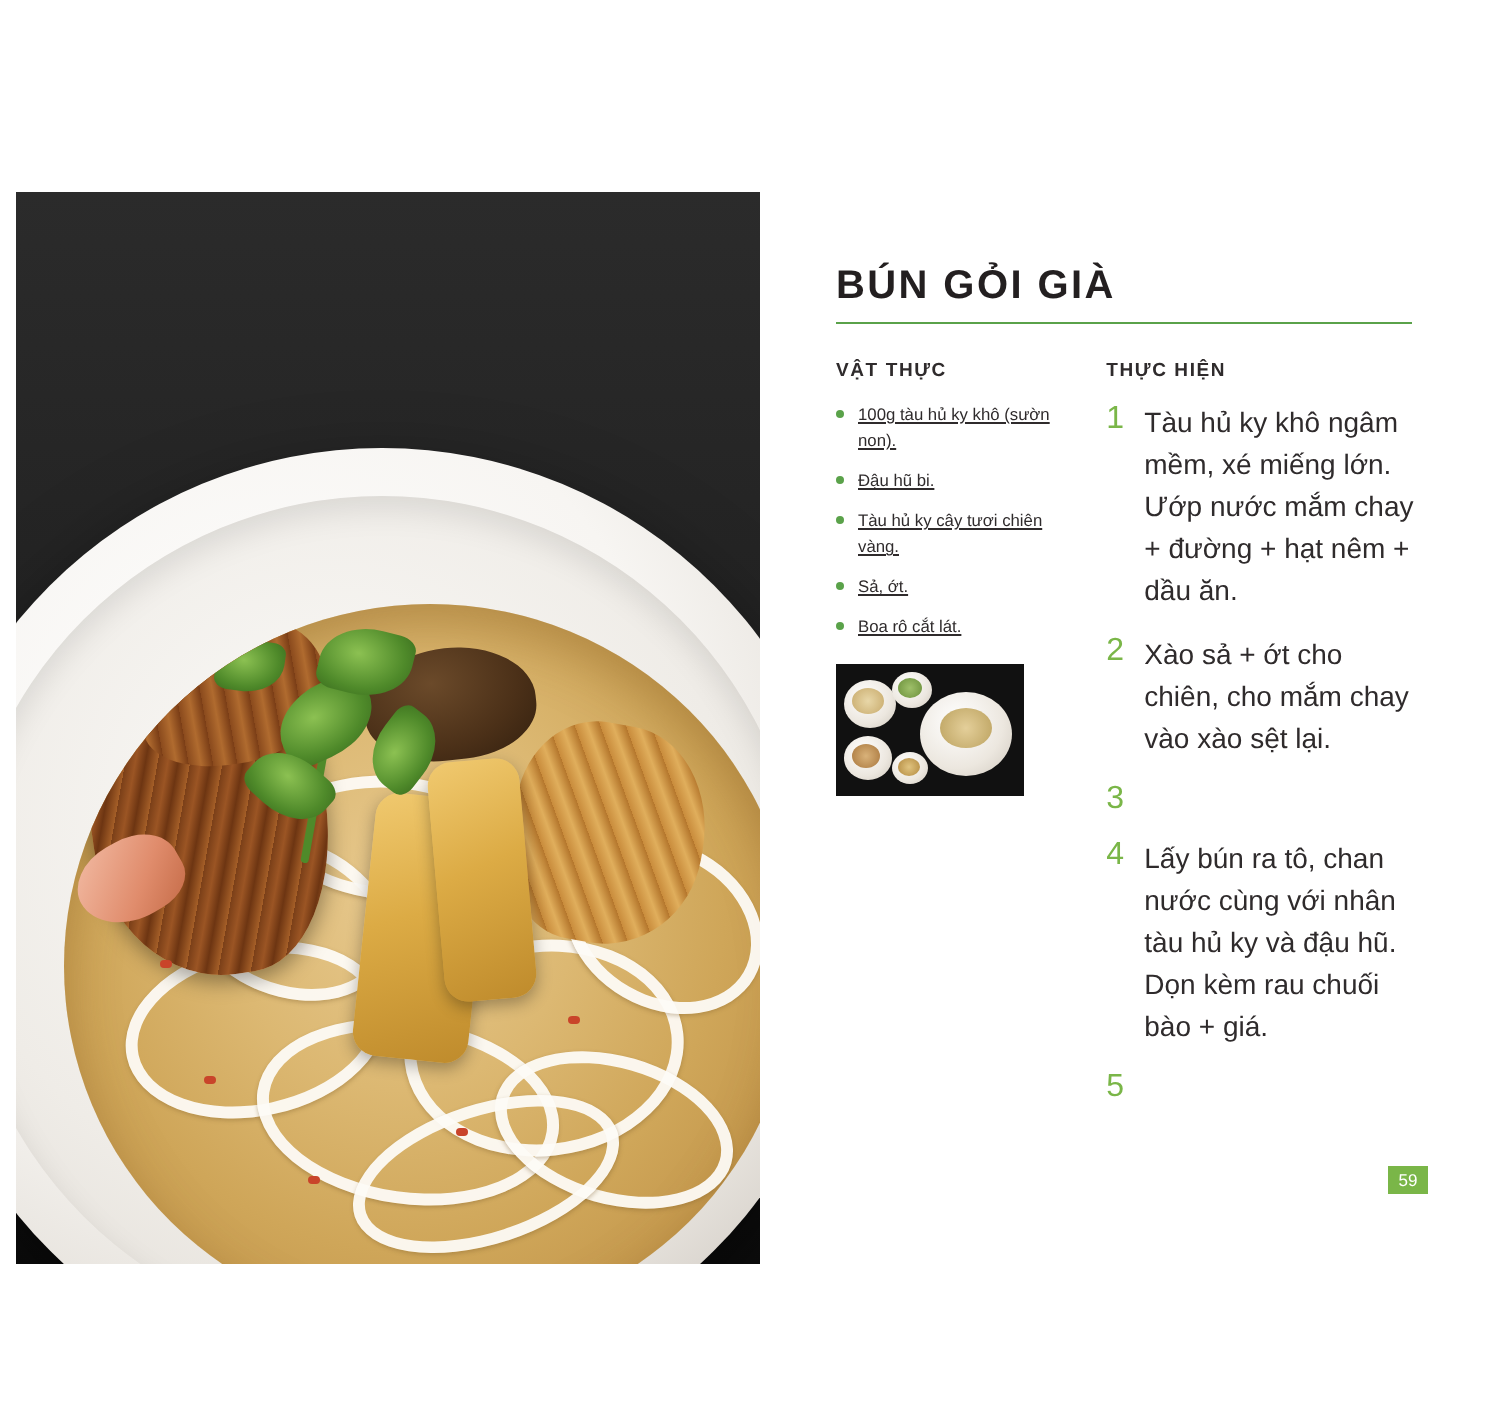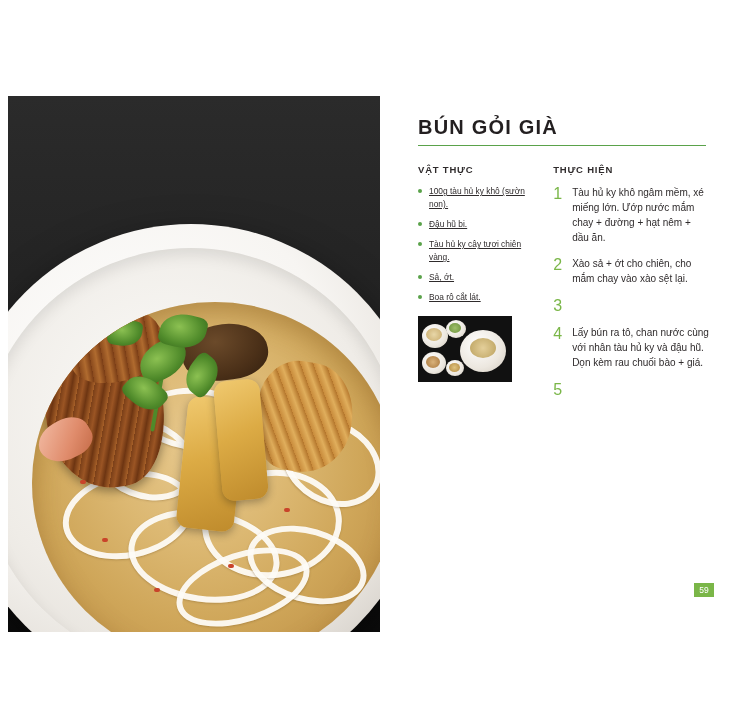--- a/index.html
+++ b/index.html
@@ -183,21 +183,21 @@
     position: absolute;
     width: 6px; height: 4px;
     background: #c9442a;
     border-radius: 2px;
   }
 
   
   .recipe {
     position: absolute;
     left: 418px;
-    top: 116px;
+    top: 132px;
     width: 292px;
   }
   .recipe-title {
     font-size: 20px;
     font-weight: bold;
     letter-spacing: 1.2px;
     color: #231f20;
     margin: 0 0 6px 0;
   }
   .title-rule {
@@ -257,21 +257,21 @@
   .step-num {
     font-size: 16px;
     color: #7ab648;
     line-height: 1;
     width: 12px;
     flex: 0 0 12px;
     text-align: left;
     padding-top: 1px;
   }
   .step-text {
-    font-size: 10px;
+    font-size: 14px;
     line-height: 1.5;
     color: #2f2b2c;
   }
 
   
   .mini-photo {
     margin-top: 12px;
     width: 94px;
     height: 66px;
     background: #111;

